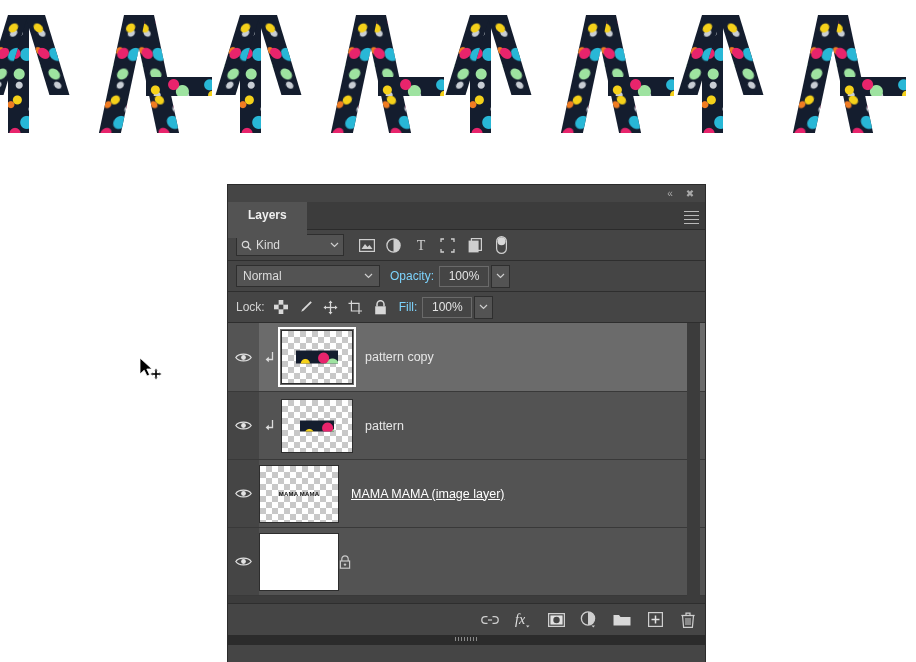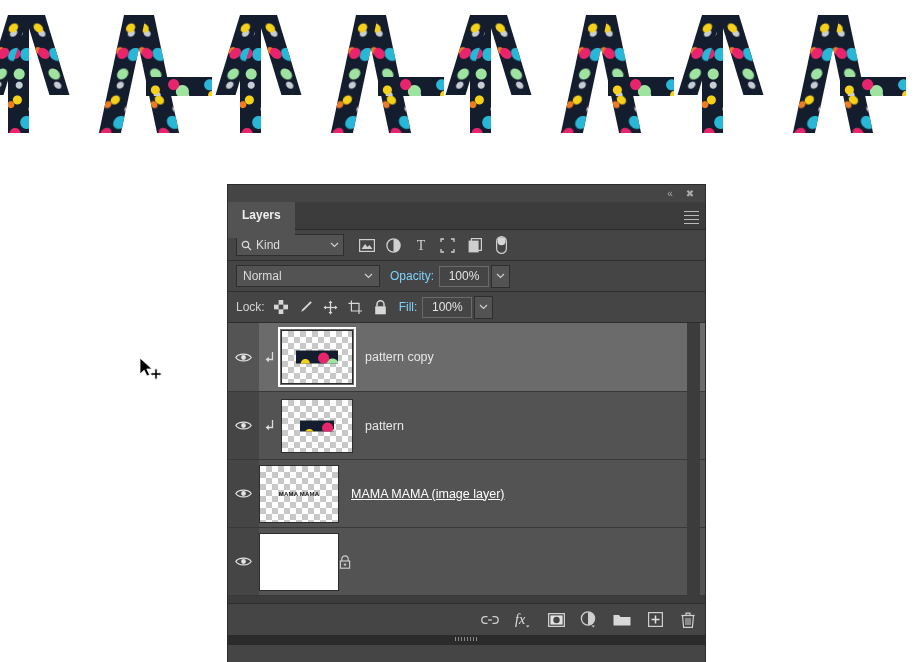--- a/index.html
+++ b/index.html
@@ -87,21 +87,21 @@
     position:absolute;top:2px;width:14px;height:13px;
     color:#a8a8a8;font-size:10px;line-height:13px;text-align:center;cursor:pointer;
   }
   .panel-titlebar .collapse{right:28px;}
   .panel-titlebar .closex{right:8px;}
 
   .tabstrip{
     height:27px;background:#3c3c3c;position:relative;border-bottom:1px solid #2b2b2b;
   }
   .tab{
-    position:absolute;left:0;top:0;height:36px;padding:0 14px;
+    position:absolute;left:0;top:0;height:36px;padding:0 20px;
     background:#535353;color:#efefef;font-weight:bold;font-size:12px;
     line-height:27px;cursor:pointer;
   }
   .panel-menu{
     position:absolute;right:6px;top:6px;width:15px;height:14px;cursor:pointer;
   }
   .panel-menu i{display:block;height:1px;background:#b9b9b9;margin:3px 0;}
 
   .filter-row{
     height:30px;background:#454545;display:flex;align-items:center;

